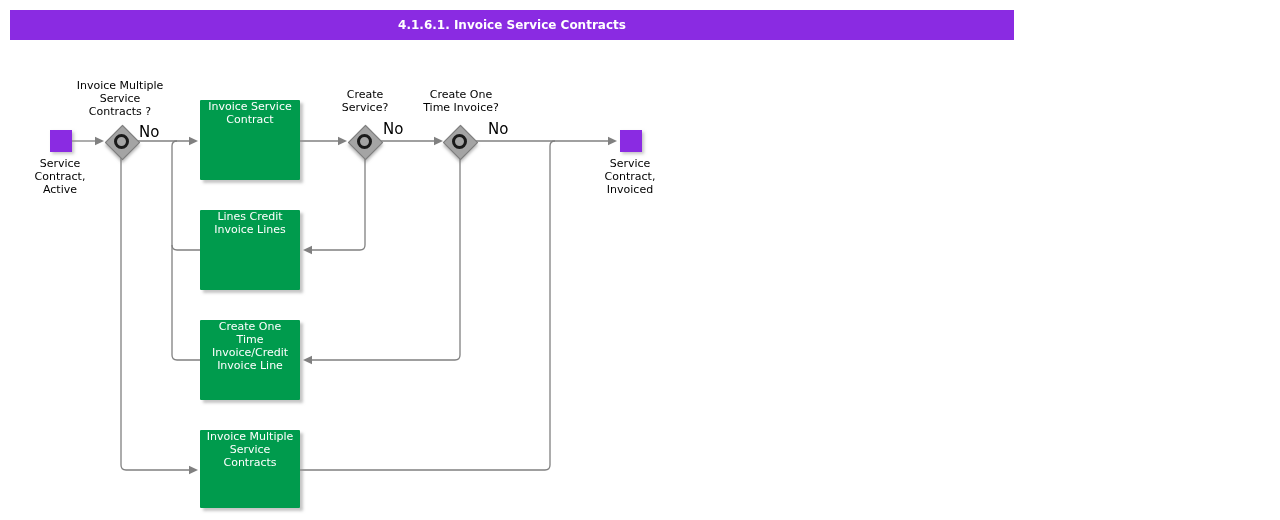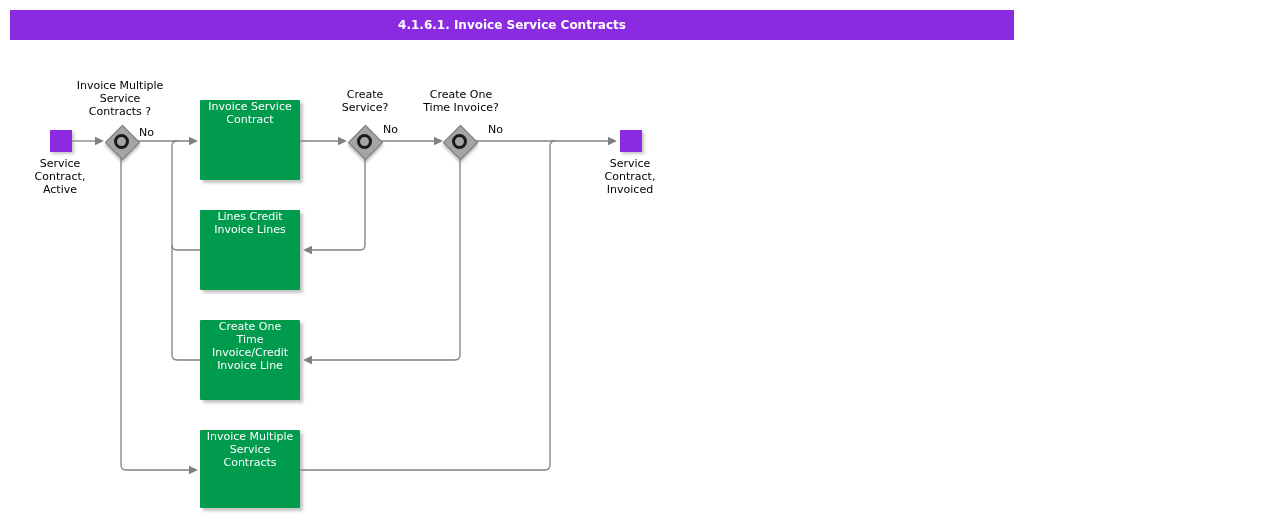--- a/index.html
+++ b/index.html
@@ -59,21 +59,21 @@
   }
   .label {
     position: absolute;
     font-size: 11px; line-height: 13px;
     color: #000000;
     text-align: center;
     white-space: pre-line;
   }
   .no-label {
     position: absolute;
-    font-size: 11px; line-height: 13px;
+    font-size: 15px; line-height: 13px;
     color: #000000;
   }
 </style>
 </head>
 <body>
 
 <div class="canvas">
 
   <div class="title-bar">
     <span>4.1.6.1. Invoice Service Contracts</span>

